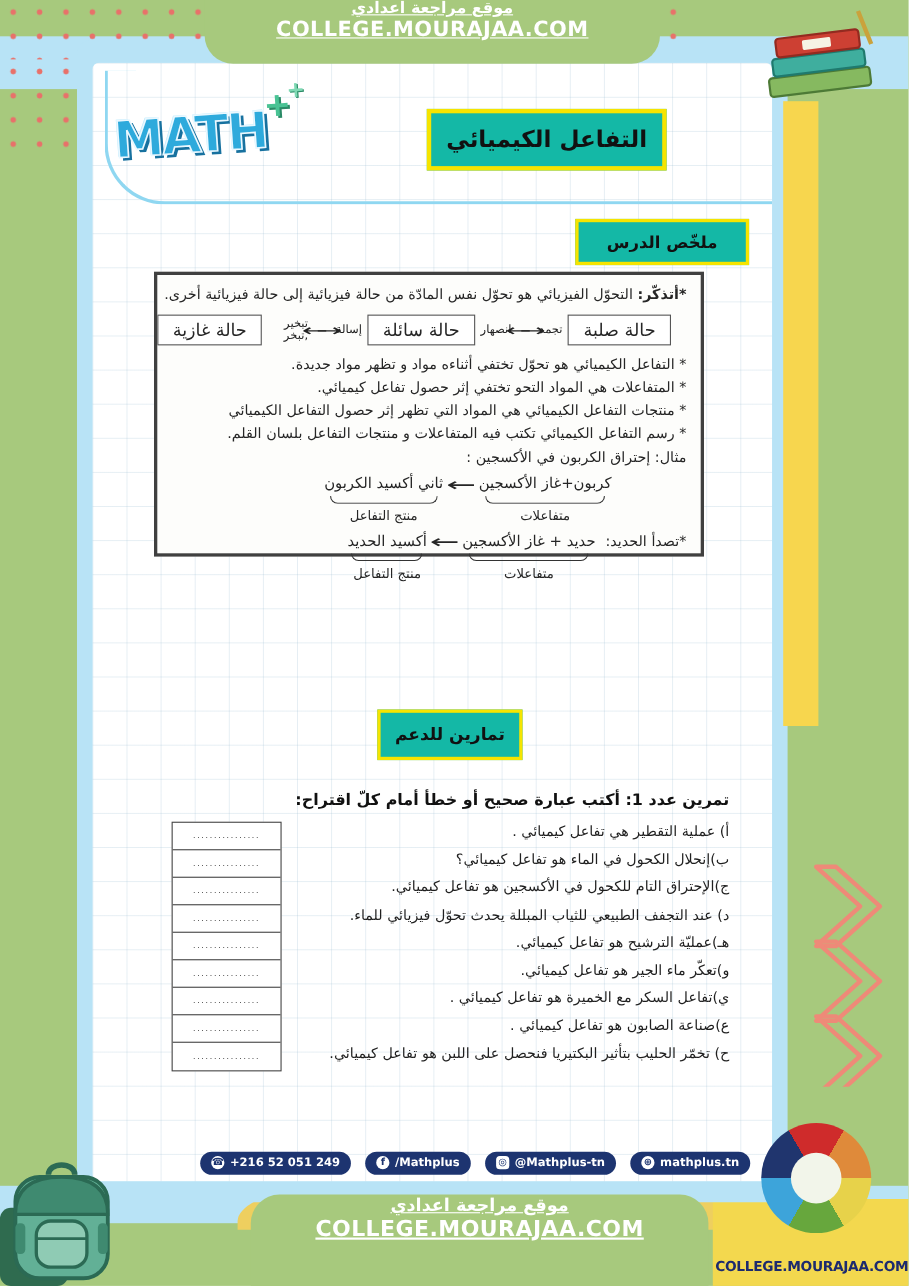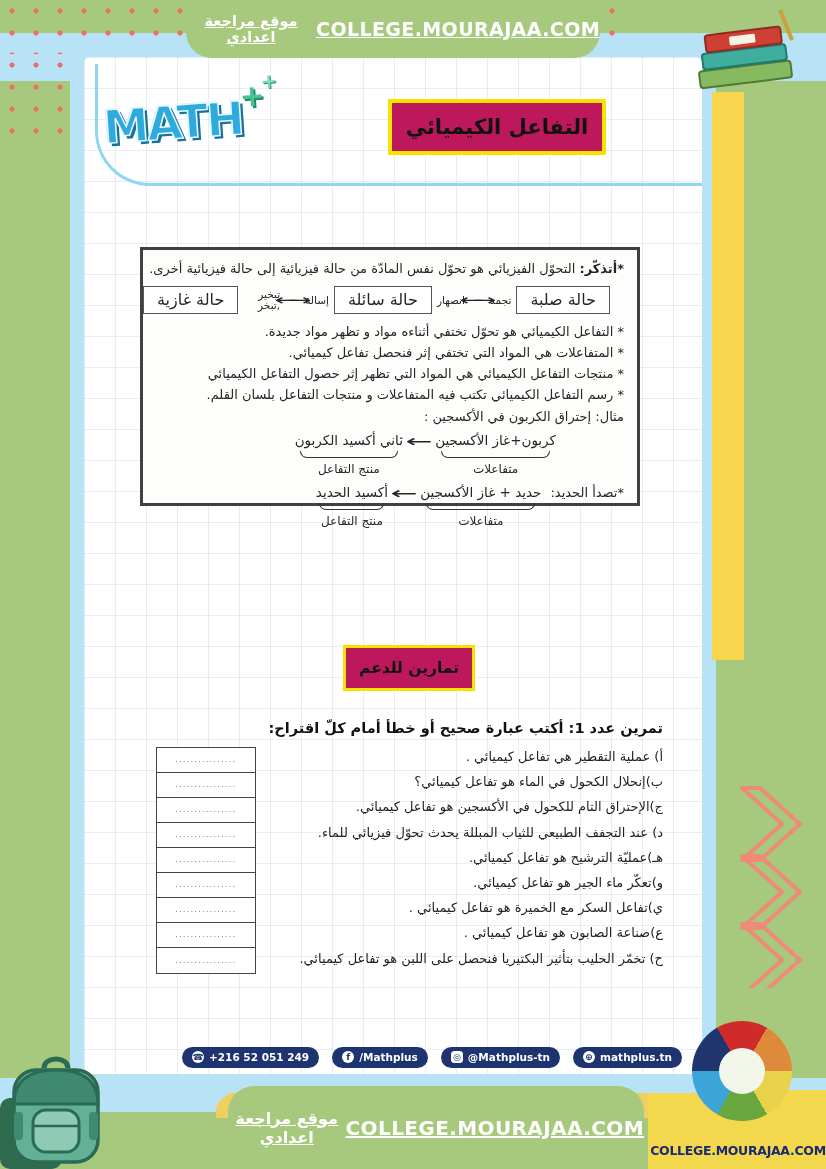--- a/index.html
+++ b/index.html
@@ -25,38 +25,38 @@
   .page { position:absolute; left:84px; top:57px; width:618px; height:1017px; z-index:4; border-radius:6px;
     background-color:#ffffff;
     background-image:
       linear-gradient(to right, rgba(165,195,215,.28) 1px, transparent 1px),
       linear-gradient(to bottom, rgba(165,195,215,.28) 1px, transparent 1px);
     background-size:31px 31px; }
   .cyan-curve { position:absolute; left:95px; top:64px; width:607px; height:122px; z-index:5;
     border-left:3px solid #8fd7f1; border-bottom:3px solid #8fd7f1; border-bottom-left-radius:55px; }
 
   
-  .green-tab { position:absolute; background:#a7c97d; z-index:6; display:flex; align-items:center; justify-content:flex-end; color:#fff; text-align:center; }
+  .green-tab { position:absolute; background:#a7c97d; z-index:6; display:flex; flex-direction:column; align-items:center; justify-content:flex-start; color:#fff; text-align:center; }
   .tab-top { left:186px; top:0; width:414px; height:58px; border-radius:0 0 26px 26px; }
   .tab-bottom { left:228px; top:1086px; width:416px; height:83px; border-radius:26px 26px 0 0; }
   .tab-ar { font-size:14.5px; font-weight:bold; text-decoration:underline; }
   .tab-url { font-size:19px; font-weight:bold; text-decoration:underline; letter-spacing:.4px; }
   .tab-bottom .tab-ar { font-size:16px; }
   .tab-bottom .tab-url { font-size:20px; }
 
   
   .math-logo { position:absolute; left:104px; top:94px; width:190px; height:80px; z-index:7; transform:rotate(-4deg); }
   .math-word { font-size:46px; font-weight:900; color:#2eaadc; letter-spacing:-2px;
     -webkit-text-stroke:1.5px #eaf8ff;
     text-shadow:3px 3px 0 #17719f, -1px -1px 0 #bfeafc; }
   .math-plus1 { position:absolute; left:138px; top:-12px; font-size:30px; font-weight:900; color:#49c394; text-shadow:2px 2px 0 #2a8a66; }
   .math-plus2 { position:absolute; left:160px; top:-20px; font-size:20px; font-weight:900; color:#7fd9b4; text-shadow:1px 1px 0 #2a8a66; }
 
   
-  .ybox { position:absolute; border:3px solid #f6e400; background:#be185d; display:flex; align-items:center; justify-content:center; z-index:7; color:#111; }
+  .ybox { position:absolute; border:3px solid #f6e400; background:#14b8a6; display:flex; align-items:center; justify-content:center; z-index:7; color:#111; }
   .title-box { left:388px; top:99px; width:218px; height:56px; border-width:4px; font-size:21px; font-weight:bold; }
   .summary-box { left:523px; top:199px; width:158px; height:42px; font-size:15px; font-weight:bold; }
   .exercises-box { left:343px; top:645px; width:132px; height:46px; border-width:3.5px; font-size:15.5px; font-weight:bold; }
 
   
   .content-box { position:absolute; left:140px; top:247px; width:500px; height:259px; border:3px solid #404040; background:#fdfdfb; z-index:7;
     direction:rtl; text-align:right; padding:9px 13px 4px 0; font-size:13px; line-height:20px; color:#262626; }
   .recall b { font-weight:bold; }
   .diagram { display:flex; justify-content:center; align-items:center; gap:5px; margin:7px 14px 8px 0; }
   .sbox { border:1.3px solid #555; padding:3px 13px; font-size:16px; background:#fff; white-space:nowrap; }
@@ -133,20 +133,21 @@
   <div class="cyan-curve"></div>
 
   <div class="math-logo">
     <span class="math-word">MATH</span>
     <span class="math-plus1">+</span>
     <span class="math-plus2">+</span>
   </div>
 
   <div class="ybox title-box">التفاعل الكيميائي</div>
 
+  <div class="ybox summary-box">ملخّص الدرس</div>
 
   <div class="content-box">
     <div class="recall">
       <b>*أتذكّر:</b><span> التحوّل الفيزيائي هو تحوّل نفس المادّة من حالة فيزيائية إلى حالة فيزيائية أخرى.</span>
     </div>
 
     <div class="diagram">
       <span class="sbox">حالة صلبة</span>
       <span class="trans">
         <span>تجمد</span>
@@ -159,21 +160,21 @@
         <span>إسالة</span>
         <span class="arr">→</span>
         <span class="arr">←</span>
         <span>تبخير ,تبخر</span>
       </span>
       <span class="sbox">حالة غازية</span>
     </div>
 
     <div class="bullets">
       <p>* التفاعل الكيميائي هو تحوّل تختفي أثناءه مواد و تظهر مواد جديدة.</p>
-      <p>* المتفاعلات هي المواد التي تختفي إثر فنحصل تفاعل كيميائي.</p>
+      <p>* المتفاعلات هي المواد التحو تختفي إثر حصول تفاعل كيميائي.</p>
       <p>* منتجات التفاعل الكيميائي هي المواد التي تظهر إثر حصول التفاعل الكيميائي</p>
       <p>* رسم التفاعل الكيميائي تكتب فيه المتفاعلات و منتجات التفاعل بلسان القلم.</p>
     </div>
 
     <div class="example">مثال: إحتراق الكربون في الأكسجين :</div>
 
     <div class="reaction r1">
       <span class="rgroup">
         <span class="rtext">كربون+غاز الأكسجين</span>
         <span class="brace"></span>

